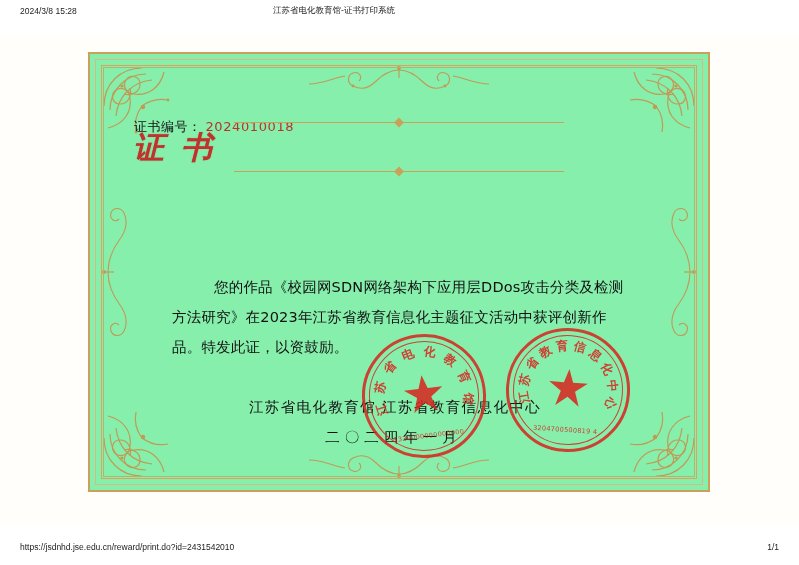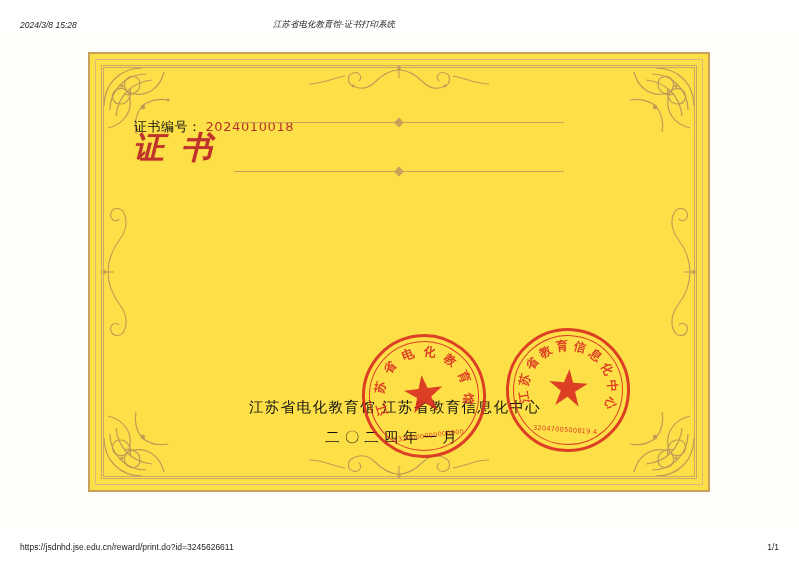--- a/index.html
+++ b/index.html
@@ -19,21 +19,21 @@
   .print-header, .print-footer {
     position: absolute;
     left: 0;
     width: 799px;
     height: 18px;
     font-size: 8.5px;
     color: #222;
     display: flex;
     align-items: center;
   }
-  .print-header { top: 16px; font-style: italic; }
+  .print-header { top: 2px; }
   .print-footer { bottom: 9px; }
   .ph-left, .pf-left {
     position: absolute;
     left: 20px;
     white-space: nowrap;
   }
   .ph-center {
     position: absolute;
     left: 0;
     width: 668px;
@@ -56,21 +56,21 @@
     background: #fffefb;
   }
   .cert-frame {
     position: absolute;
     left: 88px;
     top: 17px;
     width: 622px;
     height: 440px;
     box-sizing: border-box;
     border: 2px solid #c9a15a;
-    background: #fde047;
+    background: #86efac;
   }
   .cert-frame:before {
     content: "";
     position: absolute;
     left: 5px; top: 5px; right: 5px; bottom: 5px;
     border: 1px solid #d8b97f;
   }
   .cert-frame:after {
     content: "";
     position: absolute;
@@ -413,20 +413,25 @@
         <div class="title-rule top">
             <span class="dia"></span>
           </div>
         <div class="cert-title">证书</div>
         <div class="title-rule bottom">
             <span class="dia"></span>
           </div>
       </div>
 
 
+      <div class="body-text">
+        <span class="indent"></span><span>您的作品《校园网SDN网络架构下应用层DDos攻击分类及检测</span><br>
+        <span>方法研究》在2023年江苏省教育信息化主题征文活动中获评创新作</span><br>
+        <span>品。特发此证，以资鼓励。</span>
+      </div>
 
       <div class="signature">江苏省电化教育馆  江苏省教育信息化中心</div>
       <div class="sig-date">二〇二四年一月</div>
 
       <div class="seal seal-1">
         <svg class="star" viewBox="0 0 100 100">
           <polygon points="50,4 61,36 96,36 67,57 78,92 50,70 22,92 33,57 4,36 39,36" fill="#d8251f"></polygon>
         </svg>
         <div class="arc-text">
             <span class="arc-char" style="transform: rotate(-100.625deg) translate(0px, -44px) rotate(0deg) translate(-50%, -50%);">江</span>
@@ -458,15 +463,15 @@
             <span class="arc-char" style="transform: rotate(103.5deg) translate(0px, -44px) rotate(0deg) translate(-50%, -50%);">心</span>
           </div>
         <div class="bottom-text">3204700500819 4</div>
       </div>
 
     </div>
   </div>
 </div>
 
 <div class="print-footer">
-  <span class="pf-left">https://jsdnhd.jse.edu.cn/reward/print.do?id=3245626611</span>
+  <span class="pf-left">https://jsdnhd.jse.edu.cn/reward/print.do?id=2431542010</span>
   <span class="pf-right">1/1</span>
 </div>
 
 </body></html>

